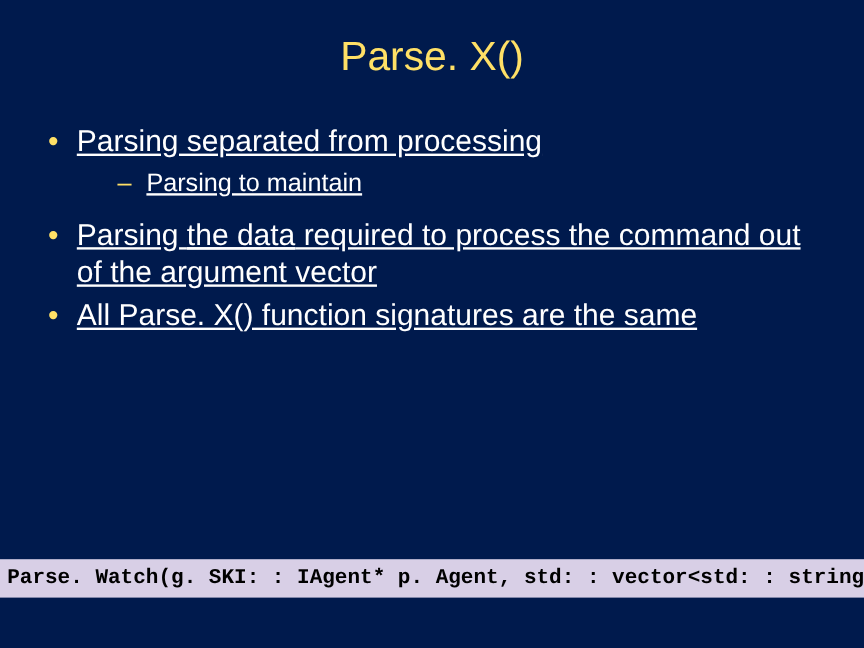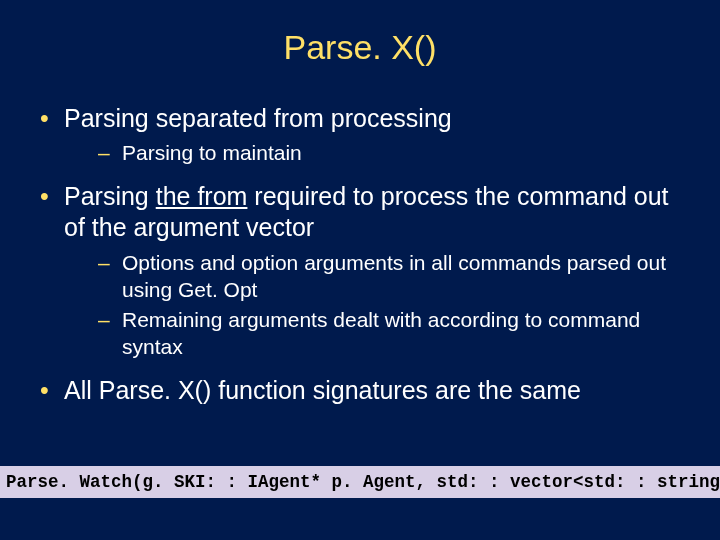--- a/index.html
+++ b/index.html
@@ -23,20 +23,21 @@
     font-size: 34px;
     text-align: center;
     margin: 0 0 36px 0;
     font-weight: normal;
   }
   ul.top {
     list-style: none;
     padding: 0;
     margin: 0;
     color: #ffffff;
+    text-decoration: underline;
   }
   ul.top > li {
     position: relative;
     padding-left: 34px;
     font-size: 25px;
     line-height: 1.25;
     margin-bottom: 4px;
   }
   ul.top > li::before {
     content: "•";
@@ -91,25 +92,21 @@
   <ul class="top">
 
     <li>
       <span>Parsing separated from processing</span>
       <ul class="sub">
         <li>Parsing to maintain</li>
       </ul>
     </li>
 
     <li>
-      <span>Parsing </span><span class="underline">the from</span><span> required to process the command out of the argument vector</span>
-      <ul class="sub">
-        <li>Options and option arguments in all commands parsed out using Get. Opt</li>
-        <li>Remaining arguments dealt with according to command syntax</li>
-      </ul>
+      <span>Parsing </span><span class="underline">the data</span><span> required to process the command out of the argument vector</span>
     </li>
 
     <li>
       <span>All Parse. X() function signatures are the same</span>
     </li>
 
   </ul>
 
   <div class="codebar">Parse. Watch(g. SKI: : IAgent* p. Agent,  std: : vector&lt;std: : string&gt;&amp; argv)</div>
 </div>

